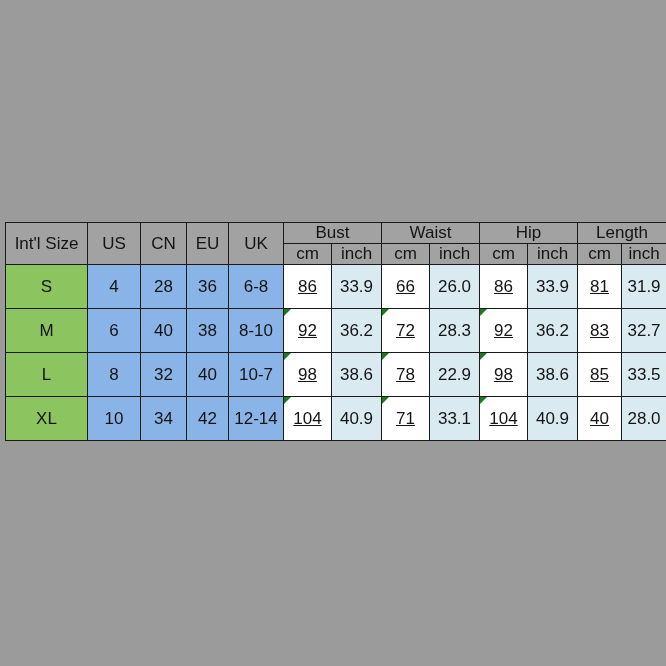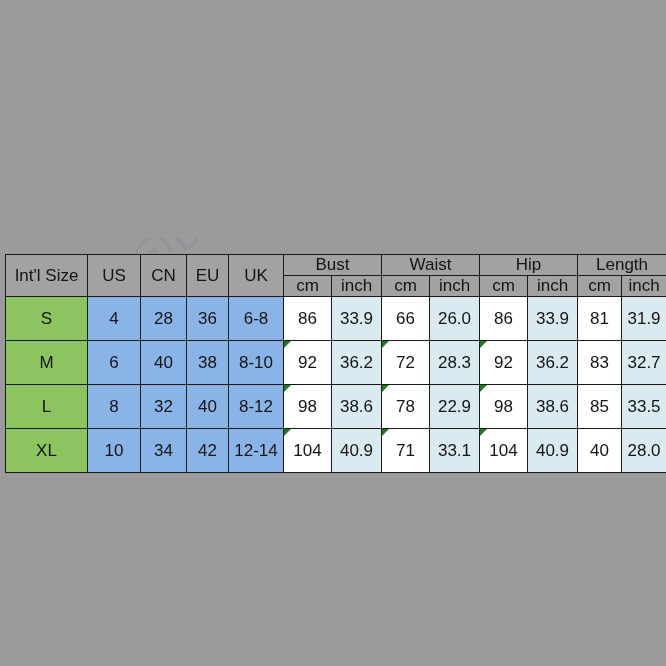--- a/index.html
+++ b/index.html
@@ -47,21 +47,20 @@
     width: 661px;
     height: 219px;
     z-index: 10;
   }
   table.size-chart {
     border-collapse: collapse;
     table-layout: fixed;
     width: 661px;
     height: 219px;
     background: #7dd3fc;
-    margin-top: 32px;
   }
   table.size-chart td,
   table.size-chart th {
     border: 1px solid #1a1a1a;
     text-align: center;
     vertical-align: middle;
     font-weight: normal;
     font-size: 17px;
     color: #141414;
     padding: 0;
@@ -74,21 +73,21 @@
     background: #a2a2a2;
     font-size: 17px;
     color: #141414;
   }
   th.hdr-group { font-size: 17px; }
   th.hdr-unit  { font-size: 16px; }
 
   
   td.size-cell   { background: #8cc45f; font-size: 17px; }
   td.region-cell { background: #8ab4e8; font-size: 17px; }
-  td.cm-cell     { background: #ffffff; font-size: 17px; }
+  td.cm-cell     { background: #ffffff; font-size: 17px; text-decoration: underline; }
   td.inch-cell   { background: #d9eaf1; font-size: 17px; }
 
   
   td.has-marker::before {
     content: "";
     position: absolute;
     left: 0;
     top: 0;
     width: 0;
     height: 0;
@@ -172,21 +171,21 @@
           <td class="cm-cell has-marker">92</td>
           <td class="inch-cell">36.2</td>
           <td class="cm-cell">83</td>
           <td class="inch-cell">32.7</td>
         </tr>
         <tr>
           <td class="size-cell">L</td>
           <td class="region-cell">8</td>
           <td class="region-cell">32</td>
           <td class="region-cell">40</td>
-          <td class="region-cell">8-12</td>
+          <td class="region-cell">10-7</td>
           <td class="cm-cell has-marker">98</td>
           <td class="inch-cell">38.6</td>
           <td class="cm-cell has-marker">78</td>
           <td class="inch-cell">22.9</td>
           <td class="cm-cell has-marker">98</td>
           <td class="inch-cell">38.6</td>
           <td class="cm-cell">85</td>
           <td class="inch-cell">33.5</td>
         </tr>
         <tr>

